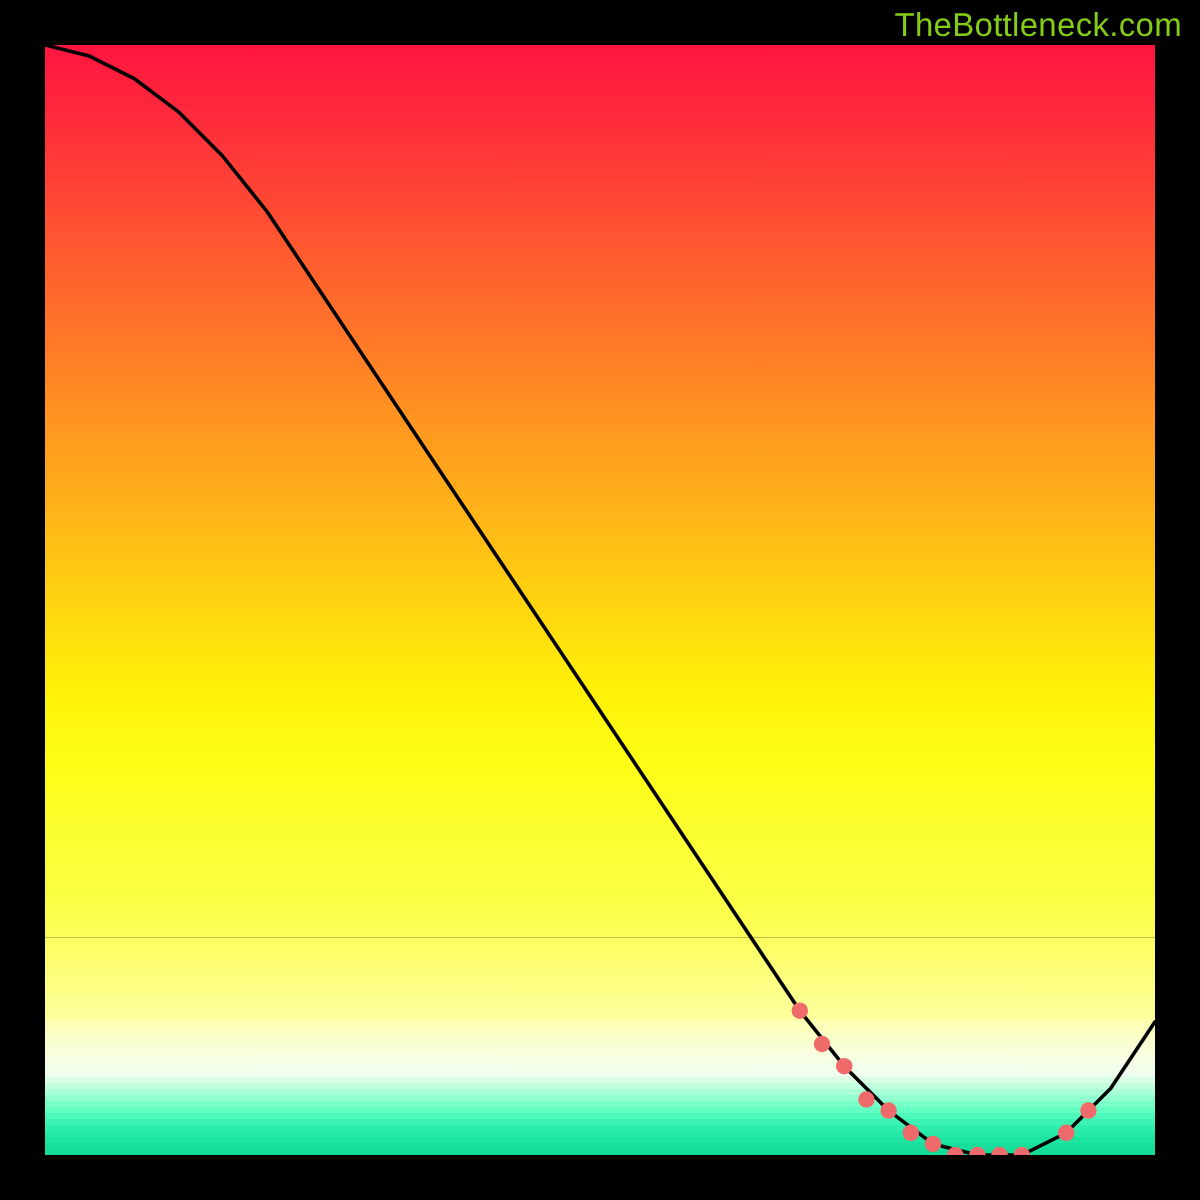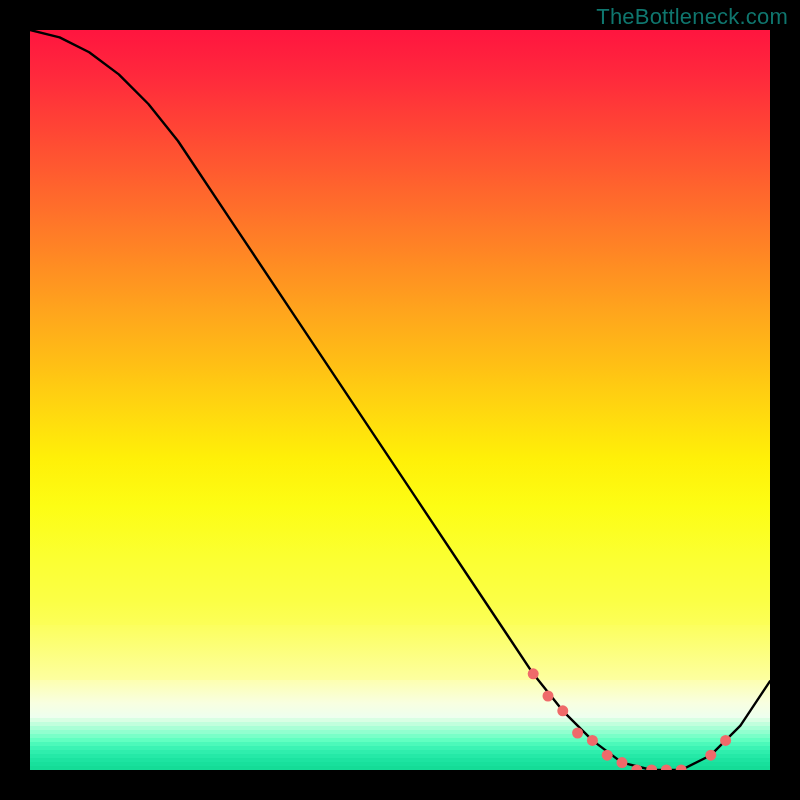--- a/index.html
+++ b/index.html
@@ -14,21 +14,21 @@
   .frame {
     position: relative;
     width: 800px;
     height: 800px;
     background: #000;
   }
   .watermark {
     position: absolute;
     top: 4px;
     right: 12px;
-    color: #0f766e;
+    color: #84cc16;
     font-size: 22px;
     letter-spacing: 0.2px;
     font-weight: 500;
     z-index: 5;
   }
   .plot-area {
     position: absolute;
     left: 30px;
     top: 30px;
     width: 740px;

